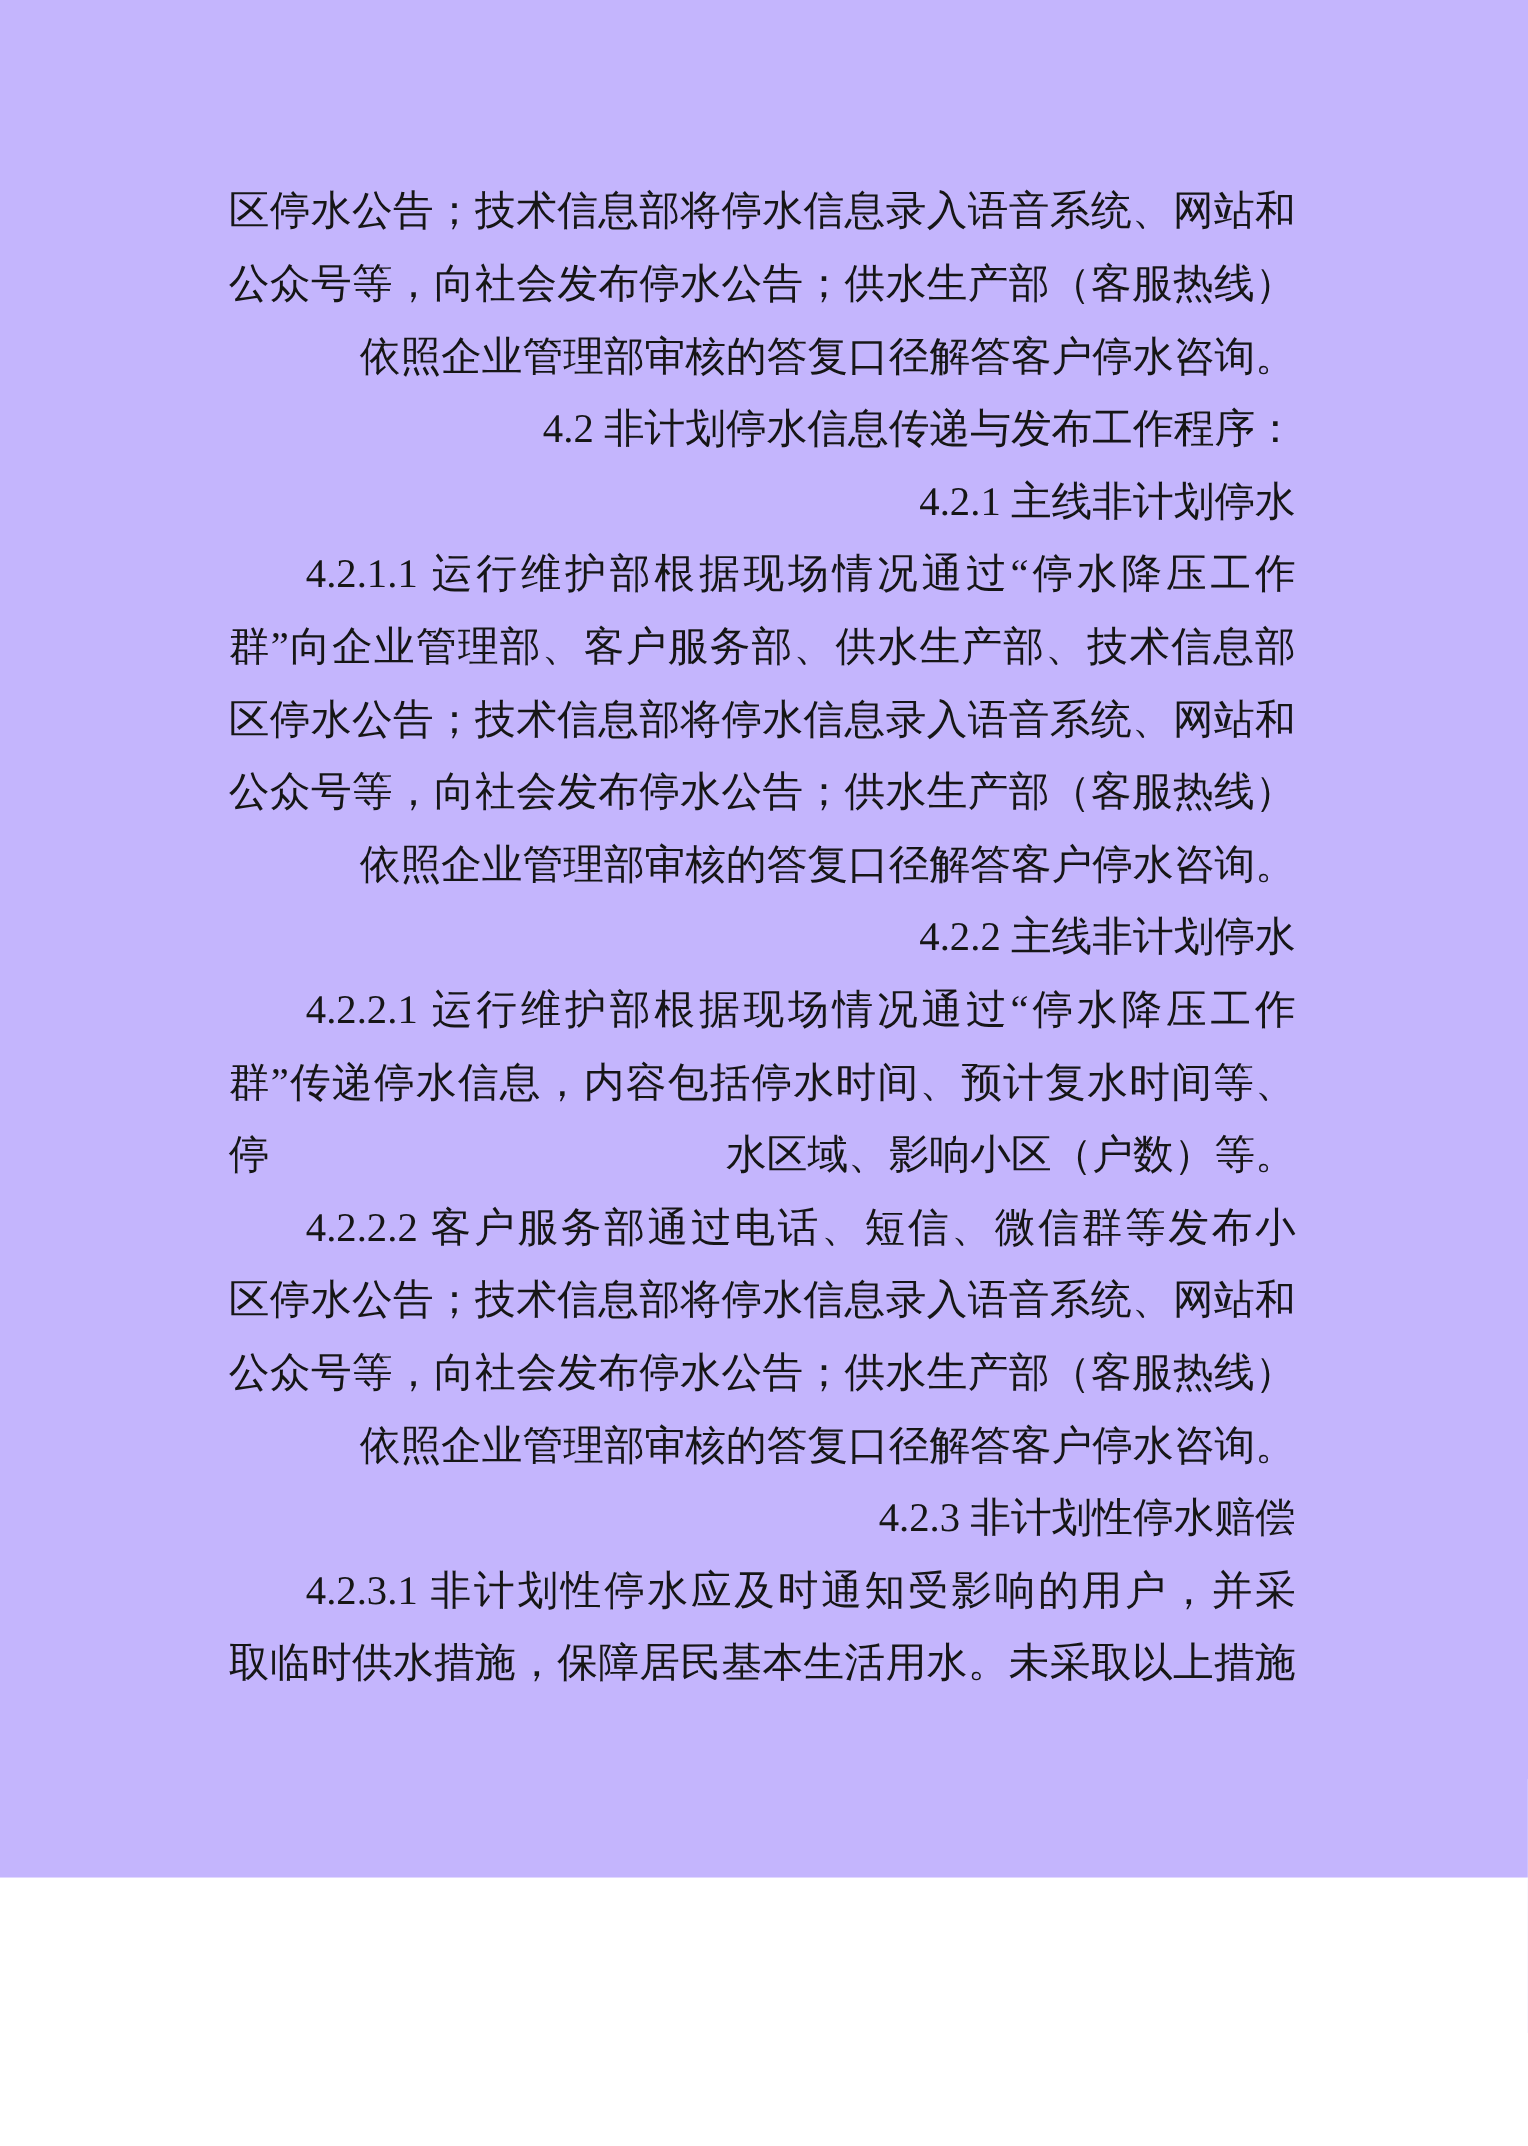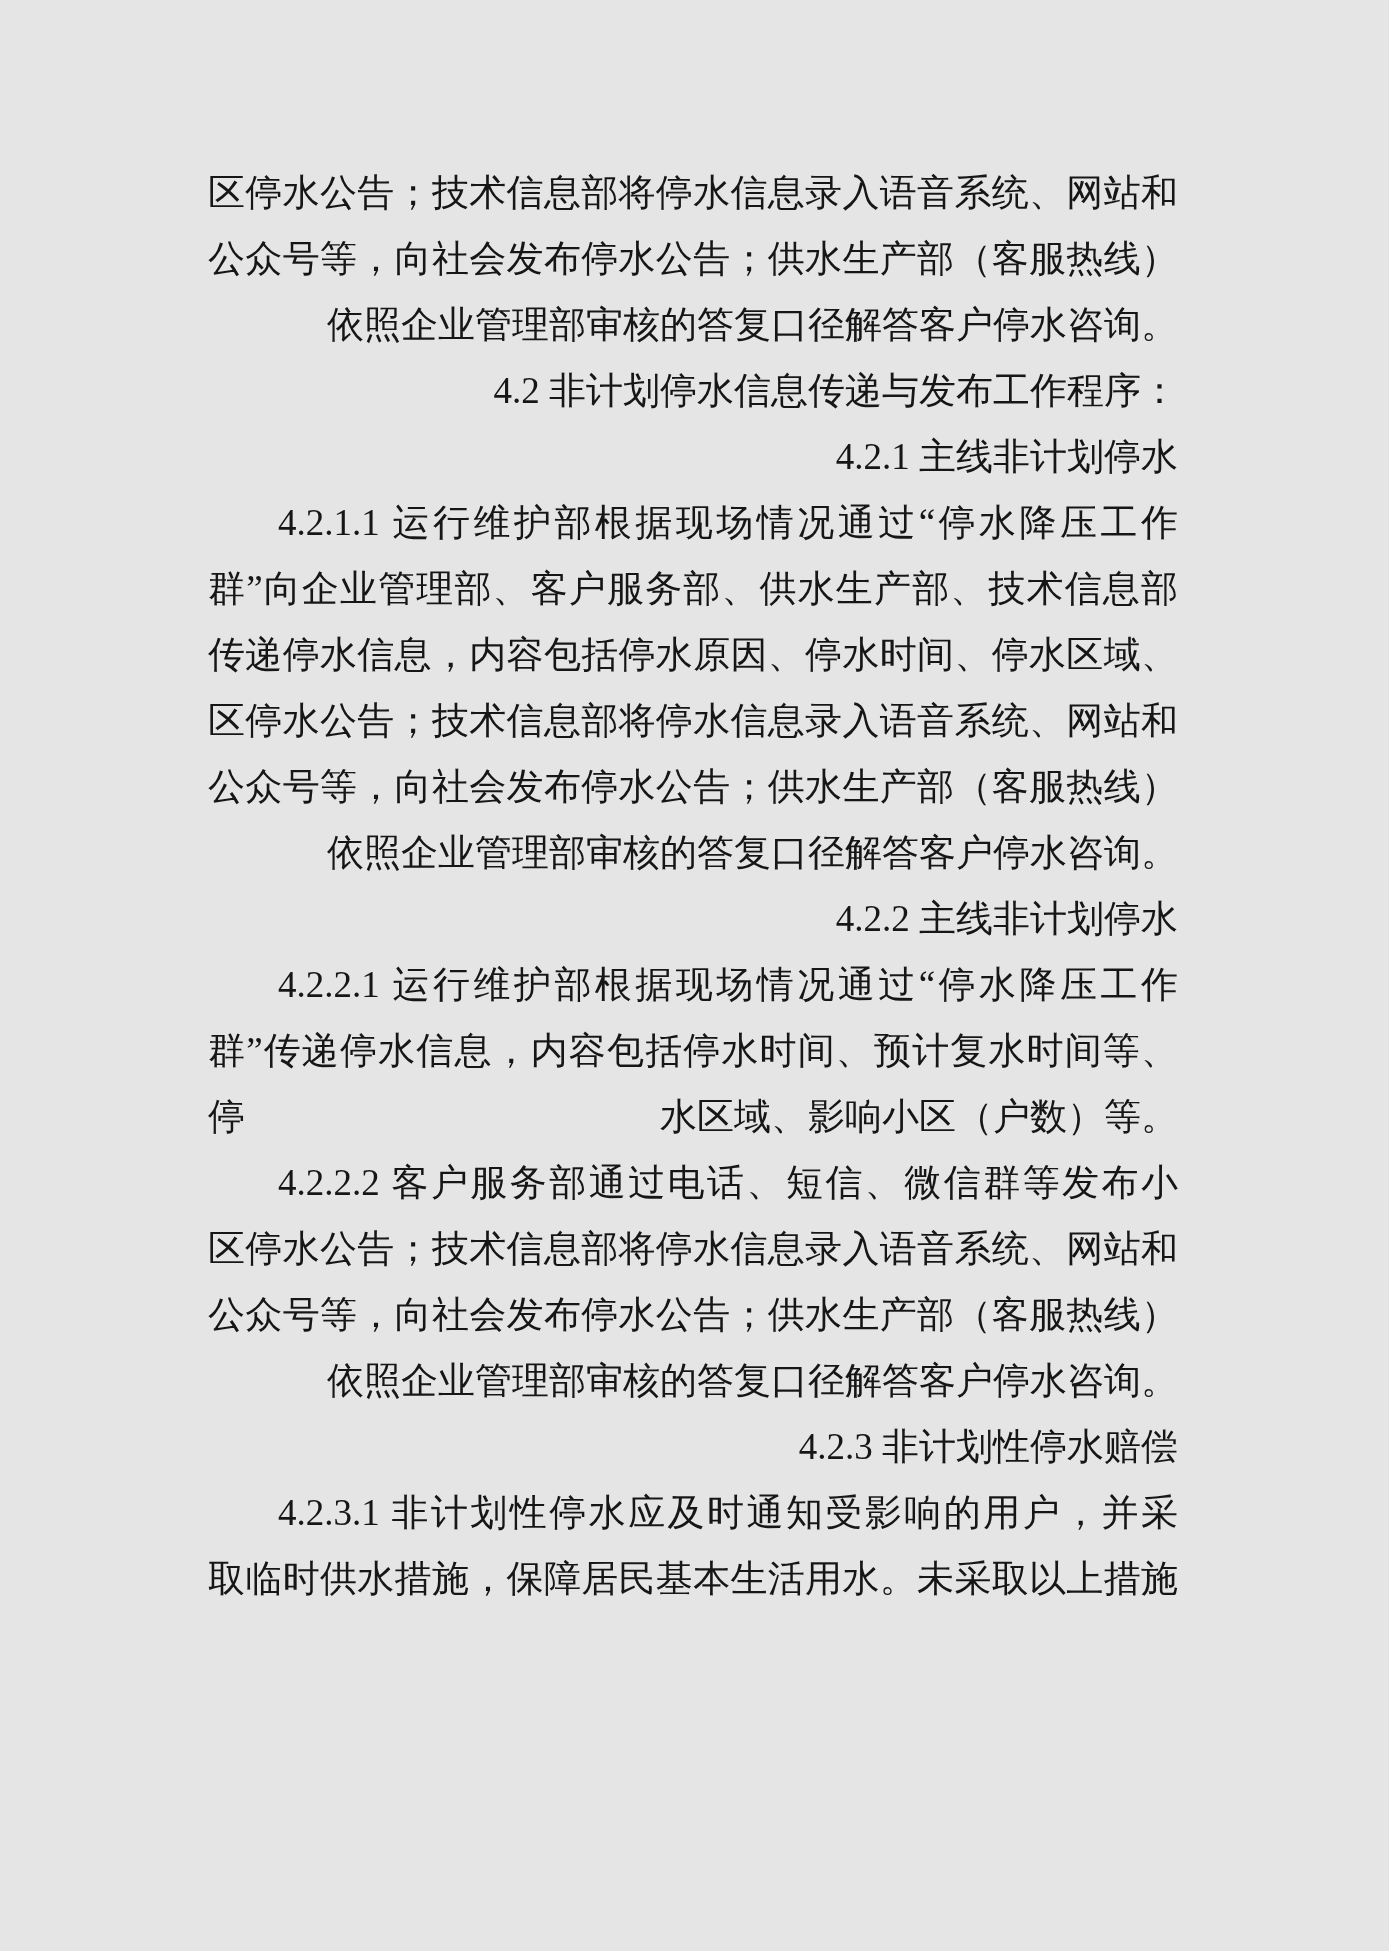--- a/index.html
+++ b/index.html
@@ -3,22 +3,22 @@
 <meta charset="utf-8">
 <style>
   html, body {
     margin: 0;
     padding: 0;
     background: #ffffff;
   }
   .page {
     position: relative;
     width: 1389px;
-    height: 1951px;
-    background: #e5e5e5;
+    height: 1707px;
+    background: #c4b5fd;
     overflow: hidden;
     font-family: "Liberation Serif", serif;
   }
   .text-block {
     position: absolute;
     left: 208px;
     top: 160px;
     width: 970px;
     color: #161616;
     font-size: 37px;
@@ -42,21 +42,20 @@
 
 <div class="page">
   <div class="text-block" id="text-block" style="color: rgb(22, 22, 22);">
       <div class="line justify">区停水公告；技术信息部将停水信息录入语音系统、网站和</div>
       <div class="line justify">公众号等，向社会发布停水公告；供水生产部（客服热线）</div>
       <div class="line">依照企业管理部审核的答复口径解答客户停水咨询。</div>
       <div class="line indent">4.2 非计划停水信息传递与发布工作程序：</div>
       <div class="line indent">4.2.1 主线非计划停水</div>
       <div class="line indent justify">4.2.1.1 运行维护部根据现场情况通过“停水降压工作</div>
       <div class="line justify">群”向企业管理部、客户服务部、供水生产部、技术信息部</div>
-      <div class="line justify">传递停水信息，内容包括停水原因、停水时间、停水区域、</div>
       <div class="line justify">区停水公告；技术信息部将停水信息录入语音系统、网站和</div>
       <div class="line justify">公众号等，向社会发布停水公告；供水生产部（客服热线）</div>
       <div class="line">依照企业管理部审核的答复口径解答客户停水咨询。</div>
       <div class="line indent">4.2.2 主线非计划停水</div>
       <div class="line indent justify">4.2.2.1 运行维护部根据现场情况通过“停水降压工作</div>
       <div class="line justify">群”传递停水信息，内容包括停水时间、预计复水时间等、停</div>
       <div class="line">水区域、影响小区（户数）等。</div>
       <div class="line indent justify">4.2.2.2 客户服务部通过电话、短信、微信群等发布小</div>
       <div class="line justify">区停水公告；技术信息部将停水信息录入语音系统、网站和</div>
       <div class="line justify">公众号等，向社会发布停水公告；供水生产部（客服热线）</div>

